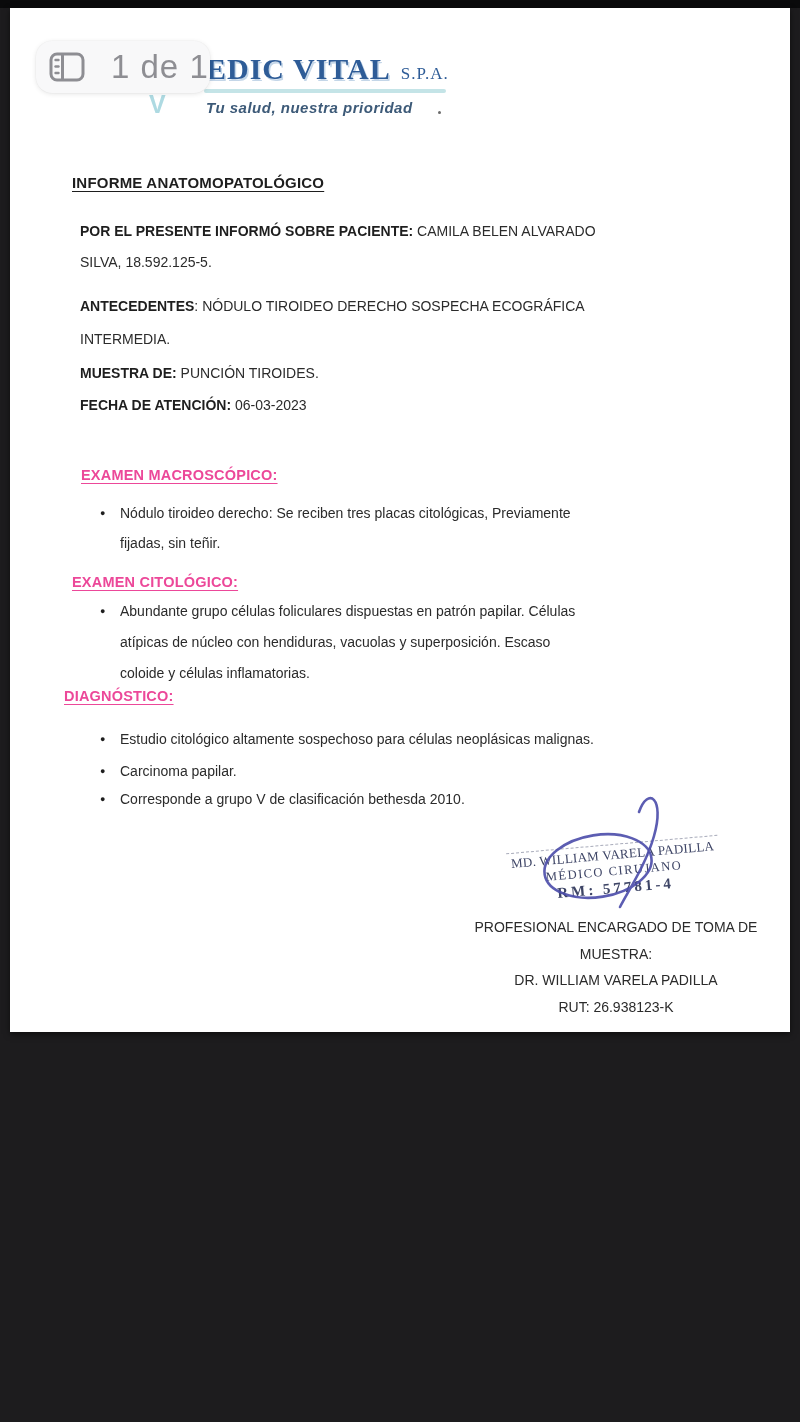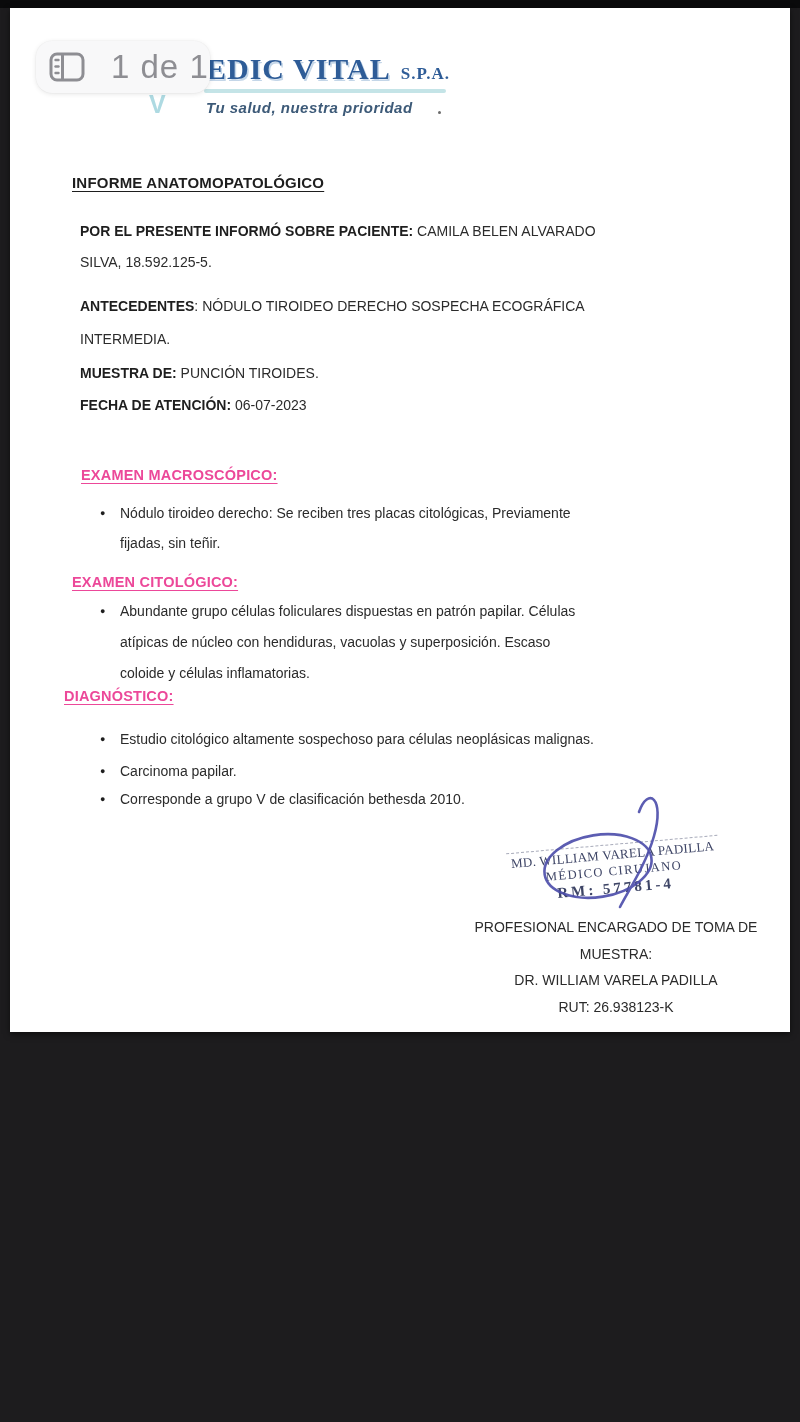--- a/index.html
+++ b/index.html
@@ -40,21 +40,21 @@
     display: flex; align-items: baseline; gap: 10px; z-index: 2;
   }
   .logo-main {
     font-family: "Liberation Serif", serif;
     font-size: 30px; font-weight: 700; color: #2e5c97; letter-spacing: 1px;
     text-shadow: 1.5px 1.5px 0 rgba(148,180,214,.55);
     line-height: 1;
   }
   .logo-suffix {
     font-family: "Liberation Serif", serif;
-    font-size: 17px; font-weight: 700; color: #2e5c97; letter-spacing: 1px;
+    font-size: 17px; font-weight: 400; color: #2e5c97; letter-spacing: 1px;
   }
   .logo-rule {
     position: absolute; left: 194px; top: 81px; width: 242px; height: 4px;
     background: #c4e4e7; border-radius: 2px;
   }
   .logo-tagline {
     position: absolute; left: 196px; top: 91px; width: 240px;
     text-align: left; font-style: italic; font-weight: 700;
     font-size: 15px; color: #3d5a78; letter-spacing: .5px;
   }
@@ -158,21 +158,21 @@
   <div class="para" id="p-patient">
     <b>POR EL PRESENTE INFORMÓ SOBRE PACIENTE:</b><span> CAMILA BELEN ALVARADO SILVA, 18.592.125-5.</span>
   </div>
   <div class="para" id="p-ant">
     <b>ANTECEDENTES</b><span>: NÓDULO TIROIDEO DERECHO SOSPECHA ECOGRÁFICA INTERMEDIA.</span>
   </div>
   <div class="para" id="p-muestra">
     <b>MUESTRA DE:</b><span> PUNCIÓN TIROIDES.</span>
   </div>
   <div class="para" id="p-fecha">
-    <b>FECHA DE ATENCIÓN:</b><span> 06-07-2023</span>
+    <b>FECHA DE ATENCIÓN:</b><span> 06-03-2023</span>
   </div>
 
   <div class="heading" id="h-mac">EXAMEN MACROSCÓPICO:</div>
   <div class="bullet" id="b-mac">
     <span class="dot">●</span><span>Nódulo tiroideo derecho: Se reciben tres placas citológicas, Previamente fijadas, sin teñir.</span>
   </div>
 
   <div class="heading" id="h-cit">EXAMEN CITOLÓGICO:</div>
   <div class="bullet" id="b-cit">
     <span class="dot">●</span><span>Abundante grupo células foliculares dispuestas en patrón papilar. Células atípicas de núcleo con hendiduras, vacuolas y superposición. Escaso coloide y células inflamatorias.</span>

